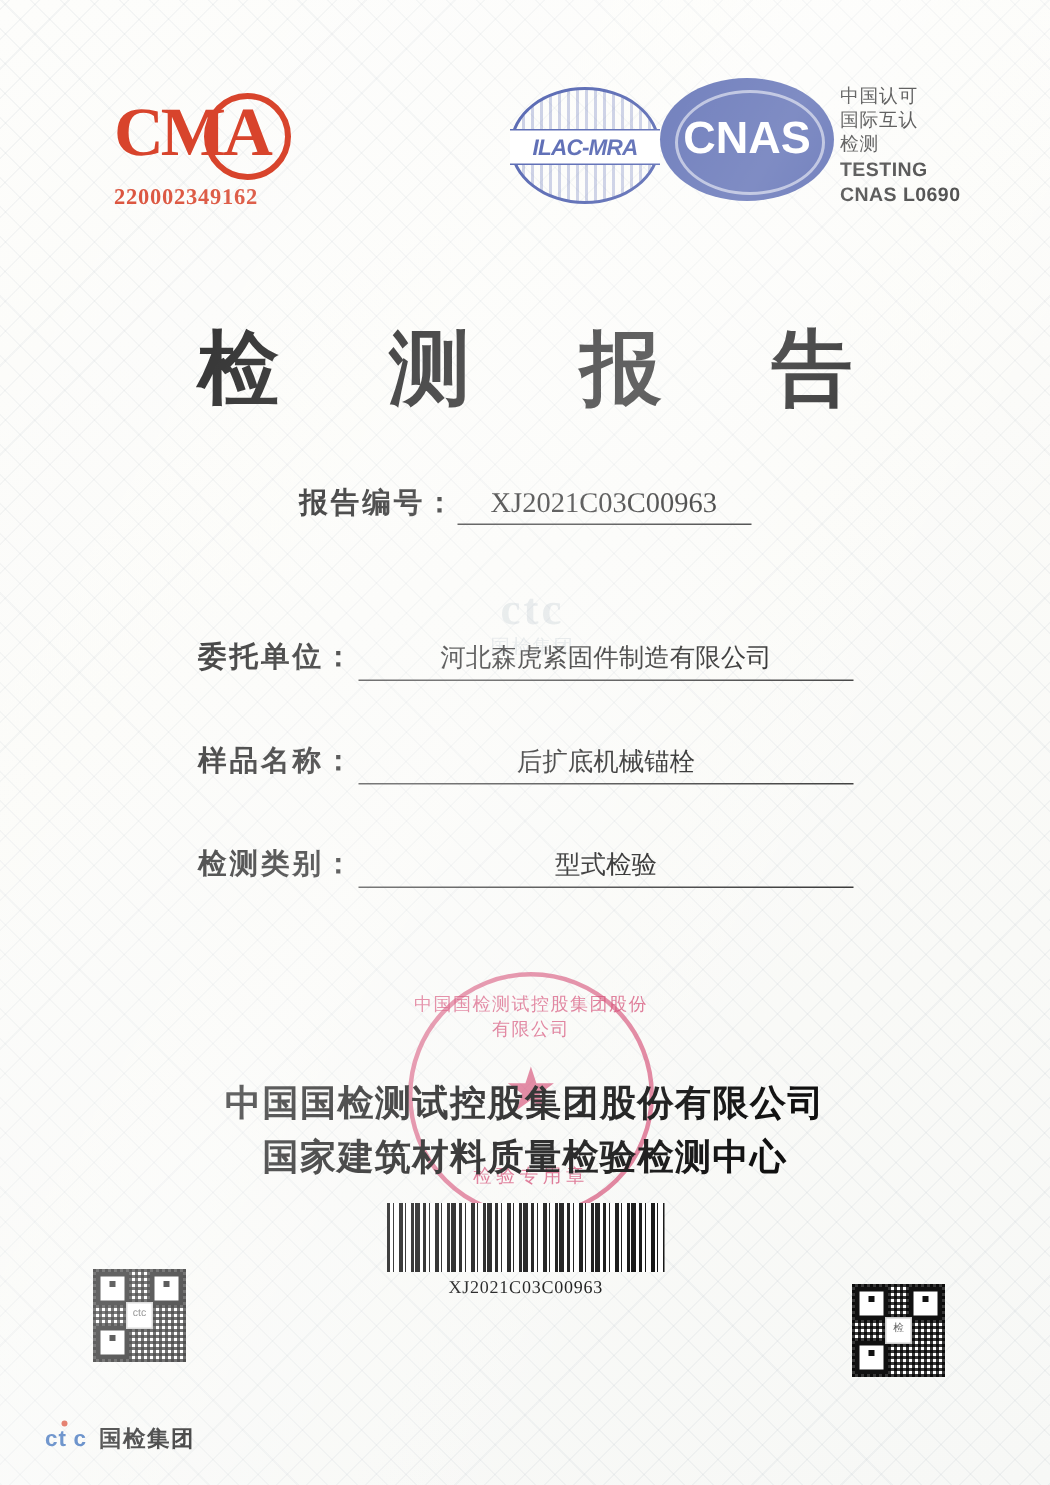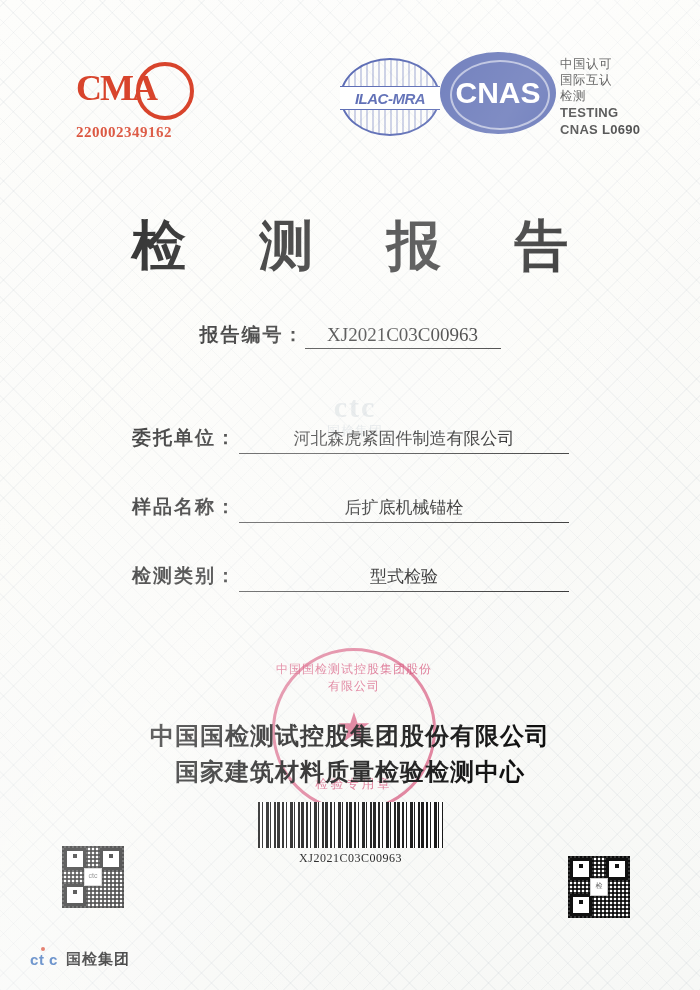--- a/index.html
+++ b/index.html
@@ -37,21 +37,21 @@
     width: 180px;
   }
   .cma-logo {
     width: 118px;
     height: 60px;
     position: relative;
   }
   .cma-text {
     font-family: "Liberation Serif", serif;
     font-weight: bold;
-    font-size: 36px;
+    font-size: 46px;
     letter-spacing: -2px;
     color: #d8442c;
     line-height: 60px;
     position: relative;
     z-index: 2;
   }
   .cma-ring {
     position: absolute;
     left: 60px;
     top: 4px;

